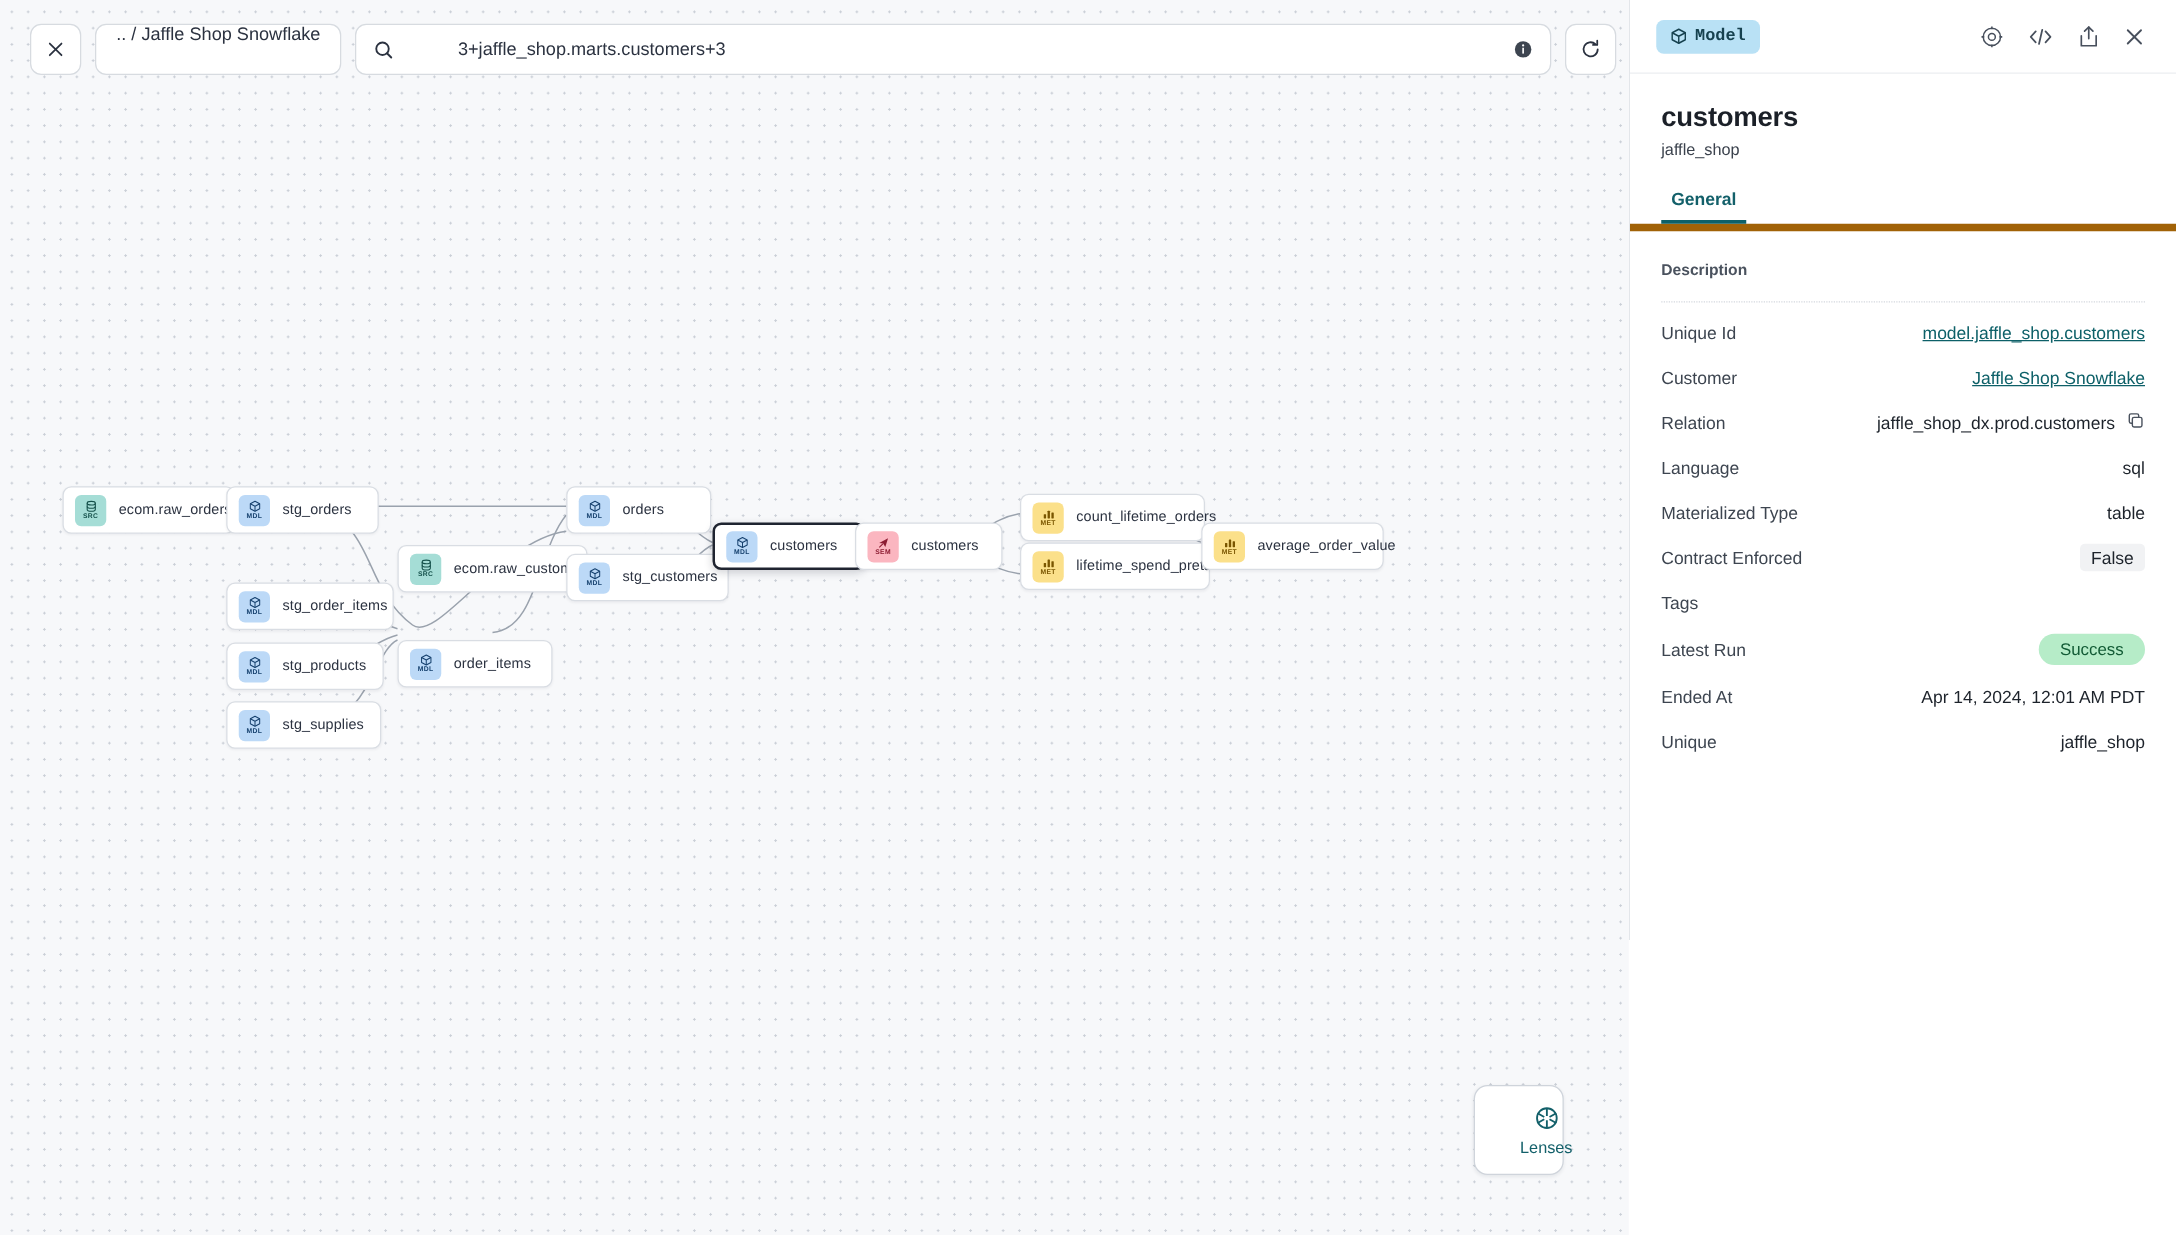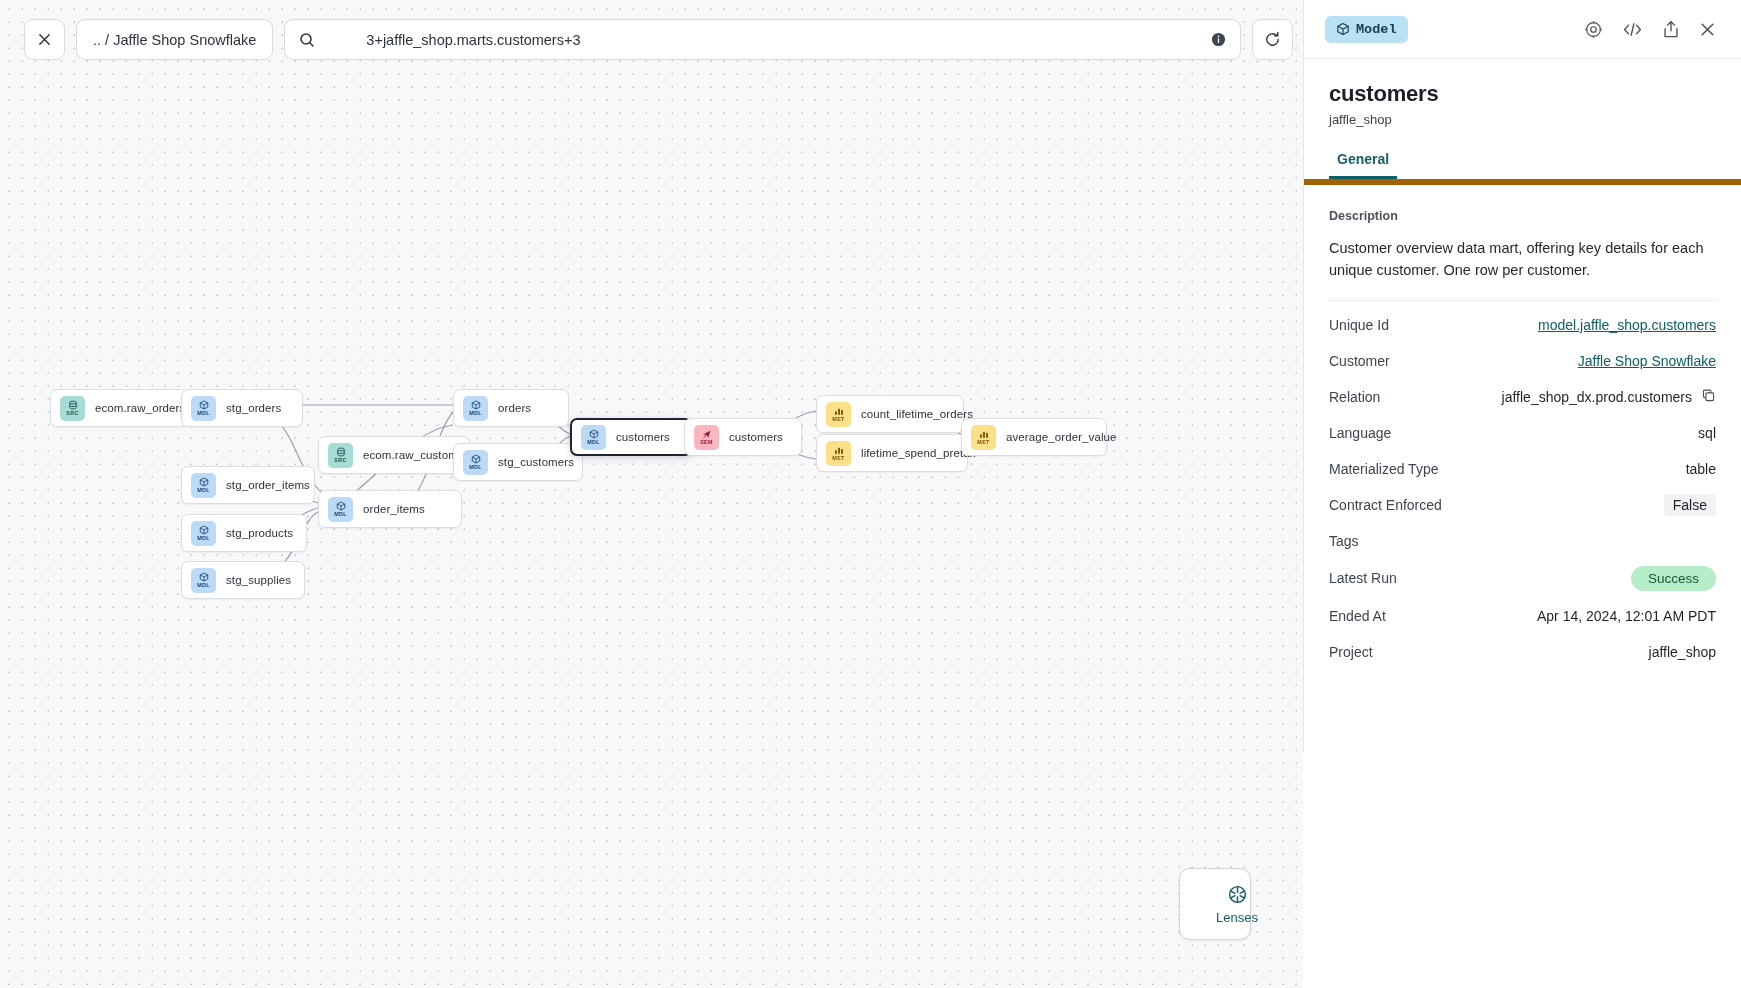--- a/index.html
+++ b/index.html
@@ -19,21 +19,21 @@
     background-size: 13px 13px;
     background-position: 3px 3px;
     flex: 0 0 1303px;
     overflow: hidden;
   }
 
   
   #toolbar { position: absolute; top: 19px; left: 24px; display: flex; align-items: center; gap: 11px; z-index: 5;}
   .tb-btn {
     background: #fff; border: 1px solid #d7dbe0; border-radius: 9px;
-    height: 41px; display: flex; align-items: center; justify-content: center;
+    height: 41px; display: flex; justify-content: center;
     cursor: pointer; color: #2b3240;
   }
   #btn-close { width: 41px; }
   #btn-breadcrumb { padding: 0 16px; font-size: 14.5px; color: #2b3240; white-space: nowrap; }
   #searchbar {
     width: 957px; height: 41px; background: #fff; border: 1px solid #d7dbe0;
     border-radius: 9px; display: flex; align-items: center; padding: 0 14px; gap: 11px;
   }
   #searchbar .sq { flex: 1; font-size: 14.5px; color: #2b3240; border: none; outline: none;
                    background: transparent; font-family: inherit; margin-left: 40px; }
@@ -233,21 +233,21 @@
           <span class="badge src">
             <svg width="10" height="10" viewBox="0 0 16 16" fill="none" stroke="currentColor" stroke-width="1.4">
               <ellipse cx="8" cy="4" rx="5.2" ry="2.3"></ellipse>
               <path d="M2.8 4 V12 c0 1.3 2.3 2.3 5.2 2.3 s5.2-1 5.2-2.3 V4"></path>
               <path d="M2.8 8.2 c0 1.3 2.3 2.3 5.2 2.3 s5.2-1 5.2-2.3"></path>
             </svg>
             <span class="bt">SRC</span>
           </span>
           <span class="label">ecom.raw_customers</span>
         </div>
-        <div class="node" style="left: 318px; top: 490px; width: 144px;">
+        <div class="node" style="left: 318px; top: 512px; width: 124px;">
           <span class="badge mdl">
             <svg width="10" height="10" viewBox="0 0 16 16" fill="none" stroke="currentColor" stroke-width="1.3" stroke-linejoin="round">
               <path d="M8 1.6 L14 4.8 L14 11.2 L8 14.4 L2 11.2 L2 4.8 Z"></path>
               <path d="M2 4.8 L8 8 L14 4.8 M8 8 L8 14.4"></path>
             </svg>
             <span class="bt">MDL</span>
           </span>
           <span class="label">order_items</span>
         </div>
         <div class="node" style="left: 453px; top: 389px; width: 116px;">
@@ -382,21 +382,20 @@
       <div id="ptitle">customers</div>
       <div id="psub">jaffle_shop</div>
     </div>
 
     <div id="tabs">
       <div class="tab">General</div>
     </div>
 
     <div id="panel-body">
       <div id="desc-label">Description</div>
-      <div id="desc-text">Customer overview data mart, offering key details for each unique customer. One row per customer.</div>
       <div id="desc-rule"></div>
       <div id="fields">
           <div class="row">
             <span class="k">Unique Id</span>
             <span class="v link">model.jaffle_shop.customers</span>
           </div>
           <div class="row">
             <span class="k">Customer</span>
             <span class="v link">Jaffle Shop Snowflake</span>
           </div>
@@ -432,20 +431,20 @@
             <span class="k">Latest Run</span>
             <span class="v">
               <span class="pill-success">Success</span>
             </span>
           </div>
           <div class="row">
             <span class="k">Ended At</span>
             <span class="v">Apr 14, 2024, 12:01 AM PDT</span>
           </div>
           <div class="row">
-            <span class="k">Project</span>
+            <span class="k">Unique</span>
             <span class="v">jaffle_shop</span>
           </div>
         </div>
     </div>
 
   </div>
 </div>
 
 </body></html>

